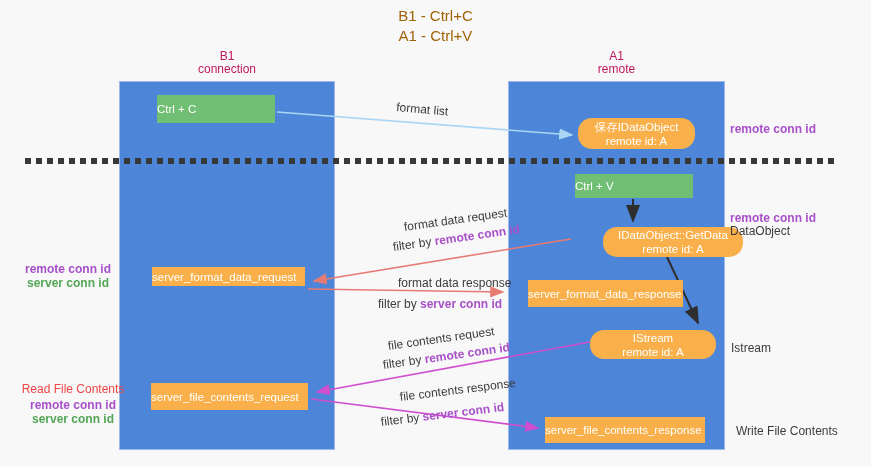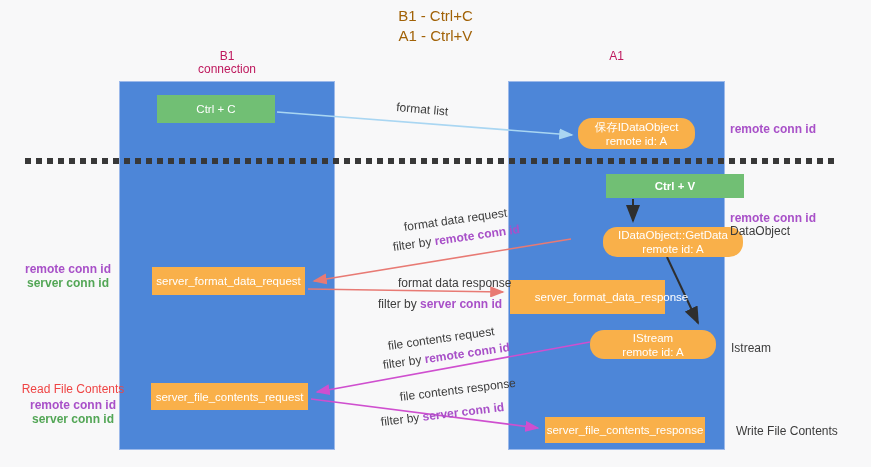--- a/index.html
+++ b/index.html
@@ -5,21 +5,21 @@
   html,body{margin:0;padding:0;}
   body{background:#f8f8f9;font-family:"Liberation Sans",sans-serif;}
   #stage{position:relative;width:871px;height:467px;background:#f8f8f9;overflow:hidden;}
   .abs{position:absolute;}
   .title{width:100%;text-align:center;top:6px;left:0;font-size:15px;color:#a16207;line-height:20px;}
   .colhead{text-align:center;font-size:12px;color:#be185d;line-height:13px;top:50px;}
   .column{background:#4d86d8;border:1px solid #9cb9ea;box-sizing:border-box;top:81px;height:369px;}
   .node{box-sizing:border-box;color:#fff;text-align:center;font-size:11.5px;}
   .green{background:#71bf74;}
   .orange{background:#f9b04a;}
-  .one-line{display:flex;align-items:center;justify-content:center;}
+  .one-line{display:flex;align-items:center;justify-content:flex-start;}
   .two-line{display:flex;flex-direction:column;align-items:center;justify-content:center;line-height:14px;border-radius:14px;}
   .lbl{font-size:12px;color:#3c3c3c;white-space:nowrap;}
   .purple{color:#a850c8;font-weight:bold;}
   .greentxt{color:#53a656;font-weight:bold;}
   .rot{transform-origin:left top;}
   .dashline{height:6px;background:repeating-linear-gradient(90deg,#383838 0 6px,transparent 6px 11px);}
   .sideblock{text-align:center;line-height:14px;font-size:12px;white-space:nowrap;}
   svg{position:absolute;left:0;top:0;pointer-events:none;}
 </style>
 </head>
@@ -31,20 +31,21 @@
     <div>B1 - Ctrl+C</div>
     <div>A1 - Ctrl+V</div>
   </div>
 
   <div class="abs colhead" style="left:119px;width:216px;">
     <div>B1</div>
     <div>connection</div>
   </div>
   <div class="abs colhead" style="left:508px;width:217px;">
     <div>A1</div>
+    <div>remote</div>
   </div>
 
   <div class="abs column" style="left:119px;width:216px;"></div>
   <div class="abs column" style="left:508px;width:217px;"></div>
 
   <svg width="871" height="467" viewBox="0 0 871 467">
     <defs>
       <marker id="m-blue" markerWidth="9" markerHeight="7" refX="8" refY="3.5" orient="auto">
         <path d="M0,0 L9,3.5 L0,7 z" fill="#a9d6f2"></path>
       </marker>
@@ -71,34 +72,34 @@
 
   <div class="abs node green one-line" style="left:157px;top:95px;width:118px;height:28px;">
     <span>Ctrl + C</span>
   </div>
 
   <div class="abs node orange two-line" style="left:578px;top:118px;width:117px;height:31px;">
     <span>保存IDataObject</span>
     <span>remote id: A</span>
   </div>
 
-  <div class="abs node green one-line" style="left:606px;top:174px;width:138px;height:24px;font-weight:bold;">
+  <div class="abs node green one-line" style="left:575px;top:174px;width:118px;height:24px;">
     <span>Ctrl + V</span>
   </div>
 
   <div class="abs node orange two-line" style="left:571px;top:227px;width:140px;height:30px;margin-left:32px;">
     <span>IDataObject::GetData</span>
     <span>remote id: A</span>
   </div>
 
-  <div class="abs node orange one-line" style="left:152px;top:267px;width:153px;height:28px;">
+  <div class="abs node orange one-line" style="left:152px;top:267px;width:153px;height:19px;">
     <span>server_format_data_request</span>
   </div>
 
-  <div class="abs node orange one-line" style="left:510px;top:280px;width:155px;height:34px;padding-left:48px;">
+  <div class="abs node orange one-line" style="left:528px;top:280px;width:155px;height:27px;">
     <span>server_format_data_response</span>
   </div>
 
   <div class="abs node orange two-line" style="left:590px;top:330px;width:126px;height:29px;">
     <span>IStream</span>
     <span>remote id: A</span>
   </div>
 
   <div class="abs node orange one-line" style="left:545px;top:417px;width:160px;height:26px;">
     <span>server_file_contents_response</span>

